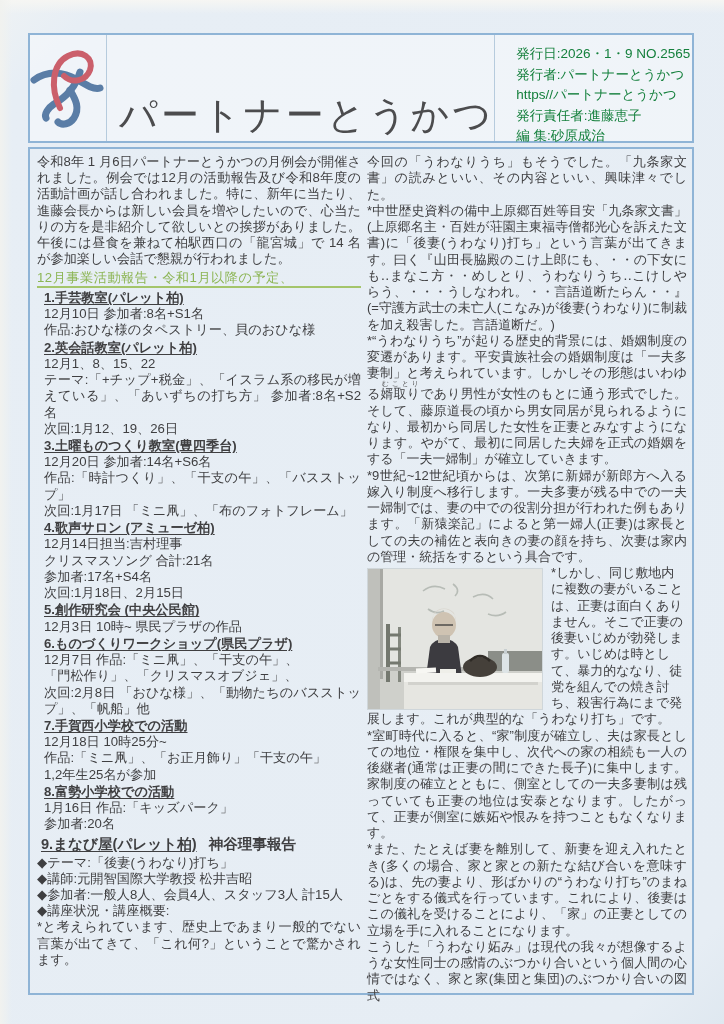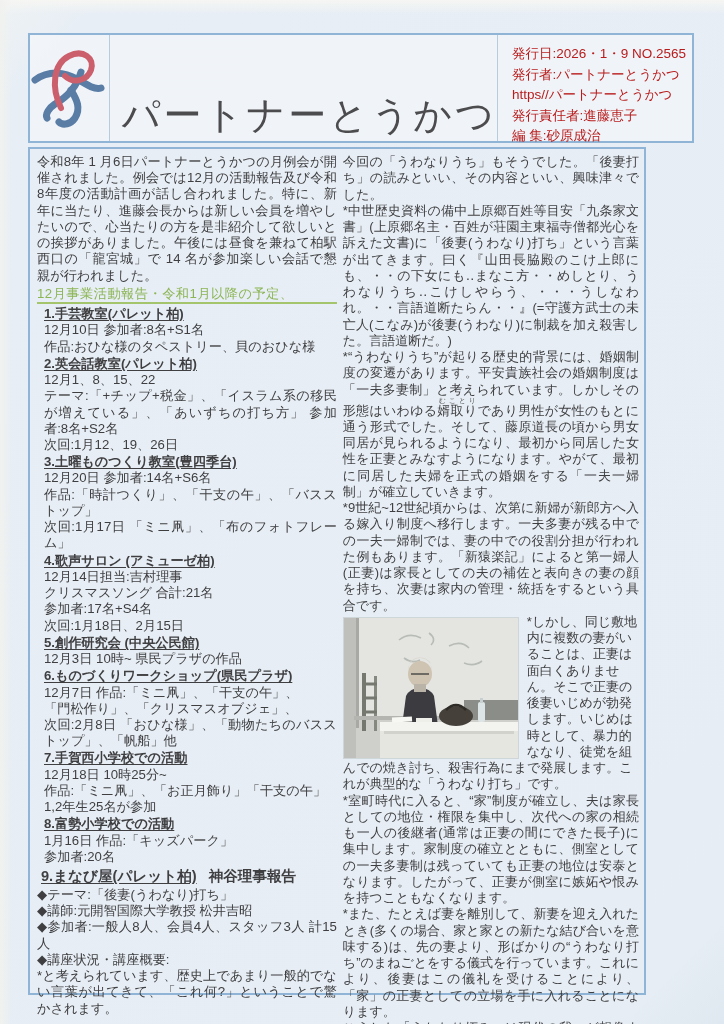--- a/index.html
+++ b/index.html
@@ -20,27 +20,27 @@
     display:flex;box-sizing:border-box;
   }
   .logo-cell{width:98px;border-right:1px solid #b6cbdd;display:flex;align-items:center;justify-content:center;}
   .title-cell{flex:1;display:flex;align-items:flex-end;padding-left:12px;}
   .newsletter-title{
     font-family:"Liberation Serif","DejaVu Serif",serif;
     font-size:38px;color:#4c4c4e;letter-spacing:3px;font-weight:400;white-space:nowrap;
   }
   .info-cell{
     width:236px;border-left:1px solid #b6cbdd;box-sizing:border-box;
-    padding:9px 6px 6px 14px;font-size:13.5px;line-height:1.52;color:#b91c1c;
+    padding:9px 6px 6px 21px;font-size:13.5px;line-height:1.52;color:#15803d;
   }
   .info-line{white-space:nowrap;}
 
   
   .main-box{
-    position:absolute;left:28px;top:147px;width:618px;height:848px;
+    position:absolute;left:28px;top:147px;width:666px;height:848px;
     border:2px solid #8fb4d6;box-sizing:border-box;
     display:flex;padding:5px 5px 4px 7px;
   }
   .col{box-sizing:border-box;}
   .col-left{width:326px;font-size:13.2px;line-height:1.23;}
   .col-right{width:322px;margin-left:6px;font-size:13px;line-height:1.25;}
 
   .intro-para{margin:0 0 2px 0;text-align:justify;}
   .schedule-heading{
     color:#8cb554;border-bottom:2px solid #a4c56b;
@@ -195,21 +195,21 @@
             <div class="body-line">◆講師:元開智国際大学教授 松井吉昭</div>
             <div class="body-line">◆参加者:一般人8人、会員4人、スタッフ3人 計15人</div>
             <div class="body-line">◆講座状況・講座概要:</div>
             <div class="body-line">*と考えられています、歴史上であまり一般的でない言葉が出てきて、「これ何?」ということで驚かされます。</div>
           </div>
         </div>
       </div>
   </div>
 
   <div class="col col-right">
-    <p>今回の「うわなりうち」もそうでした。「後妻打ち」の読みといい、その内容といい、興味津々でした。</p>
+    <p>今回の「うわなりうち」もそうでした。「九条家文書」の読みといい、その内容といい、興味津々でした。</p>
     <p>*中世歴史資料の備中上原郷百姓等目安「九条家文書」(上原郷名主・百姓が荘園主東福寺僧都光心を訴えた文書)に「後妻(うわなり)打ち」という言葉が出てきます。曰く『山田長脇殿のこけ上郎にも、・・の下女にも‥まなこ方・・めしとり、うわなりうち‥こけしやらう、・・・うしなわれ。・・言語道断たらん・・』(=守護方武士の未亡人(こなみ)が後妻(うわなり)に制裁を加え殺害した。言語道断だ。)</p>
     <p><span>*“うわなりうち”が起りる歴史的背景には、婚姻制度の変遷があります。平安貴族社会の婚姻制度は「一夫多妻制」と考えられています。しかしその形態はいわゆる</span><ruby><span>婿取り</span><rt>むことり</rt></ruby><span>であり男性が女性のもとに通う形式でした。そして、藤原道長の頃から男女同居が見られるようになり、最初から同居した女性を正妻とみなすようになります。やがて、最初に同居した夫婦を正式の婚姻をする「一夫一婦制」が確立していきます。</span></p>
     <p>*9世紀~12世紀頃からは、次第に新婦が新郎方へ入る嫁入り制度へ移行します。一夫多妻が残る中での一夫一婦制では、妻の中での役割分担が行われた例もあります。「新猿楽記」によると第一婦人(正妻)は家長としての夫の補佐と表向きの妻の顔を持ち、次妻は家内の管理・統括をするという具合です。</p>
 
     <div class="photo-wrap">
       <svg class="lecture-photo" viewBox="0 0 174 140">
 
         <rect x="0" y="0" width="174" height="140" fill="#cfd0cb"></rect>
         <rect x="10" y="0" width="164" height="100" fill="#e4e5e1"></rect>
         <rect x="0" y="0" width="12" height="140" fill="#bfc0bb"></rect>

